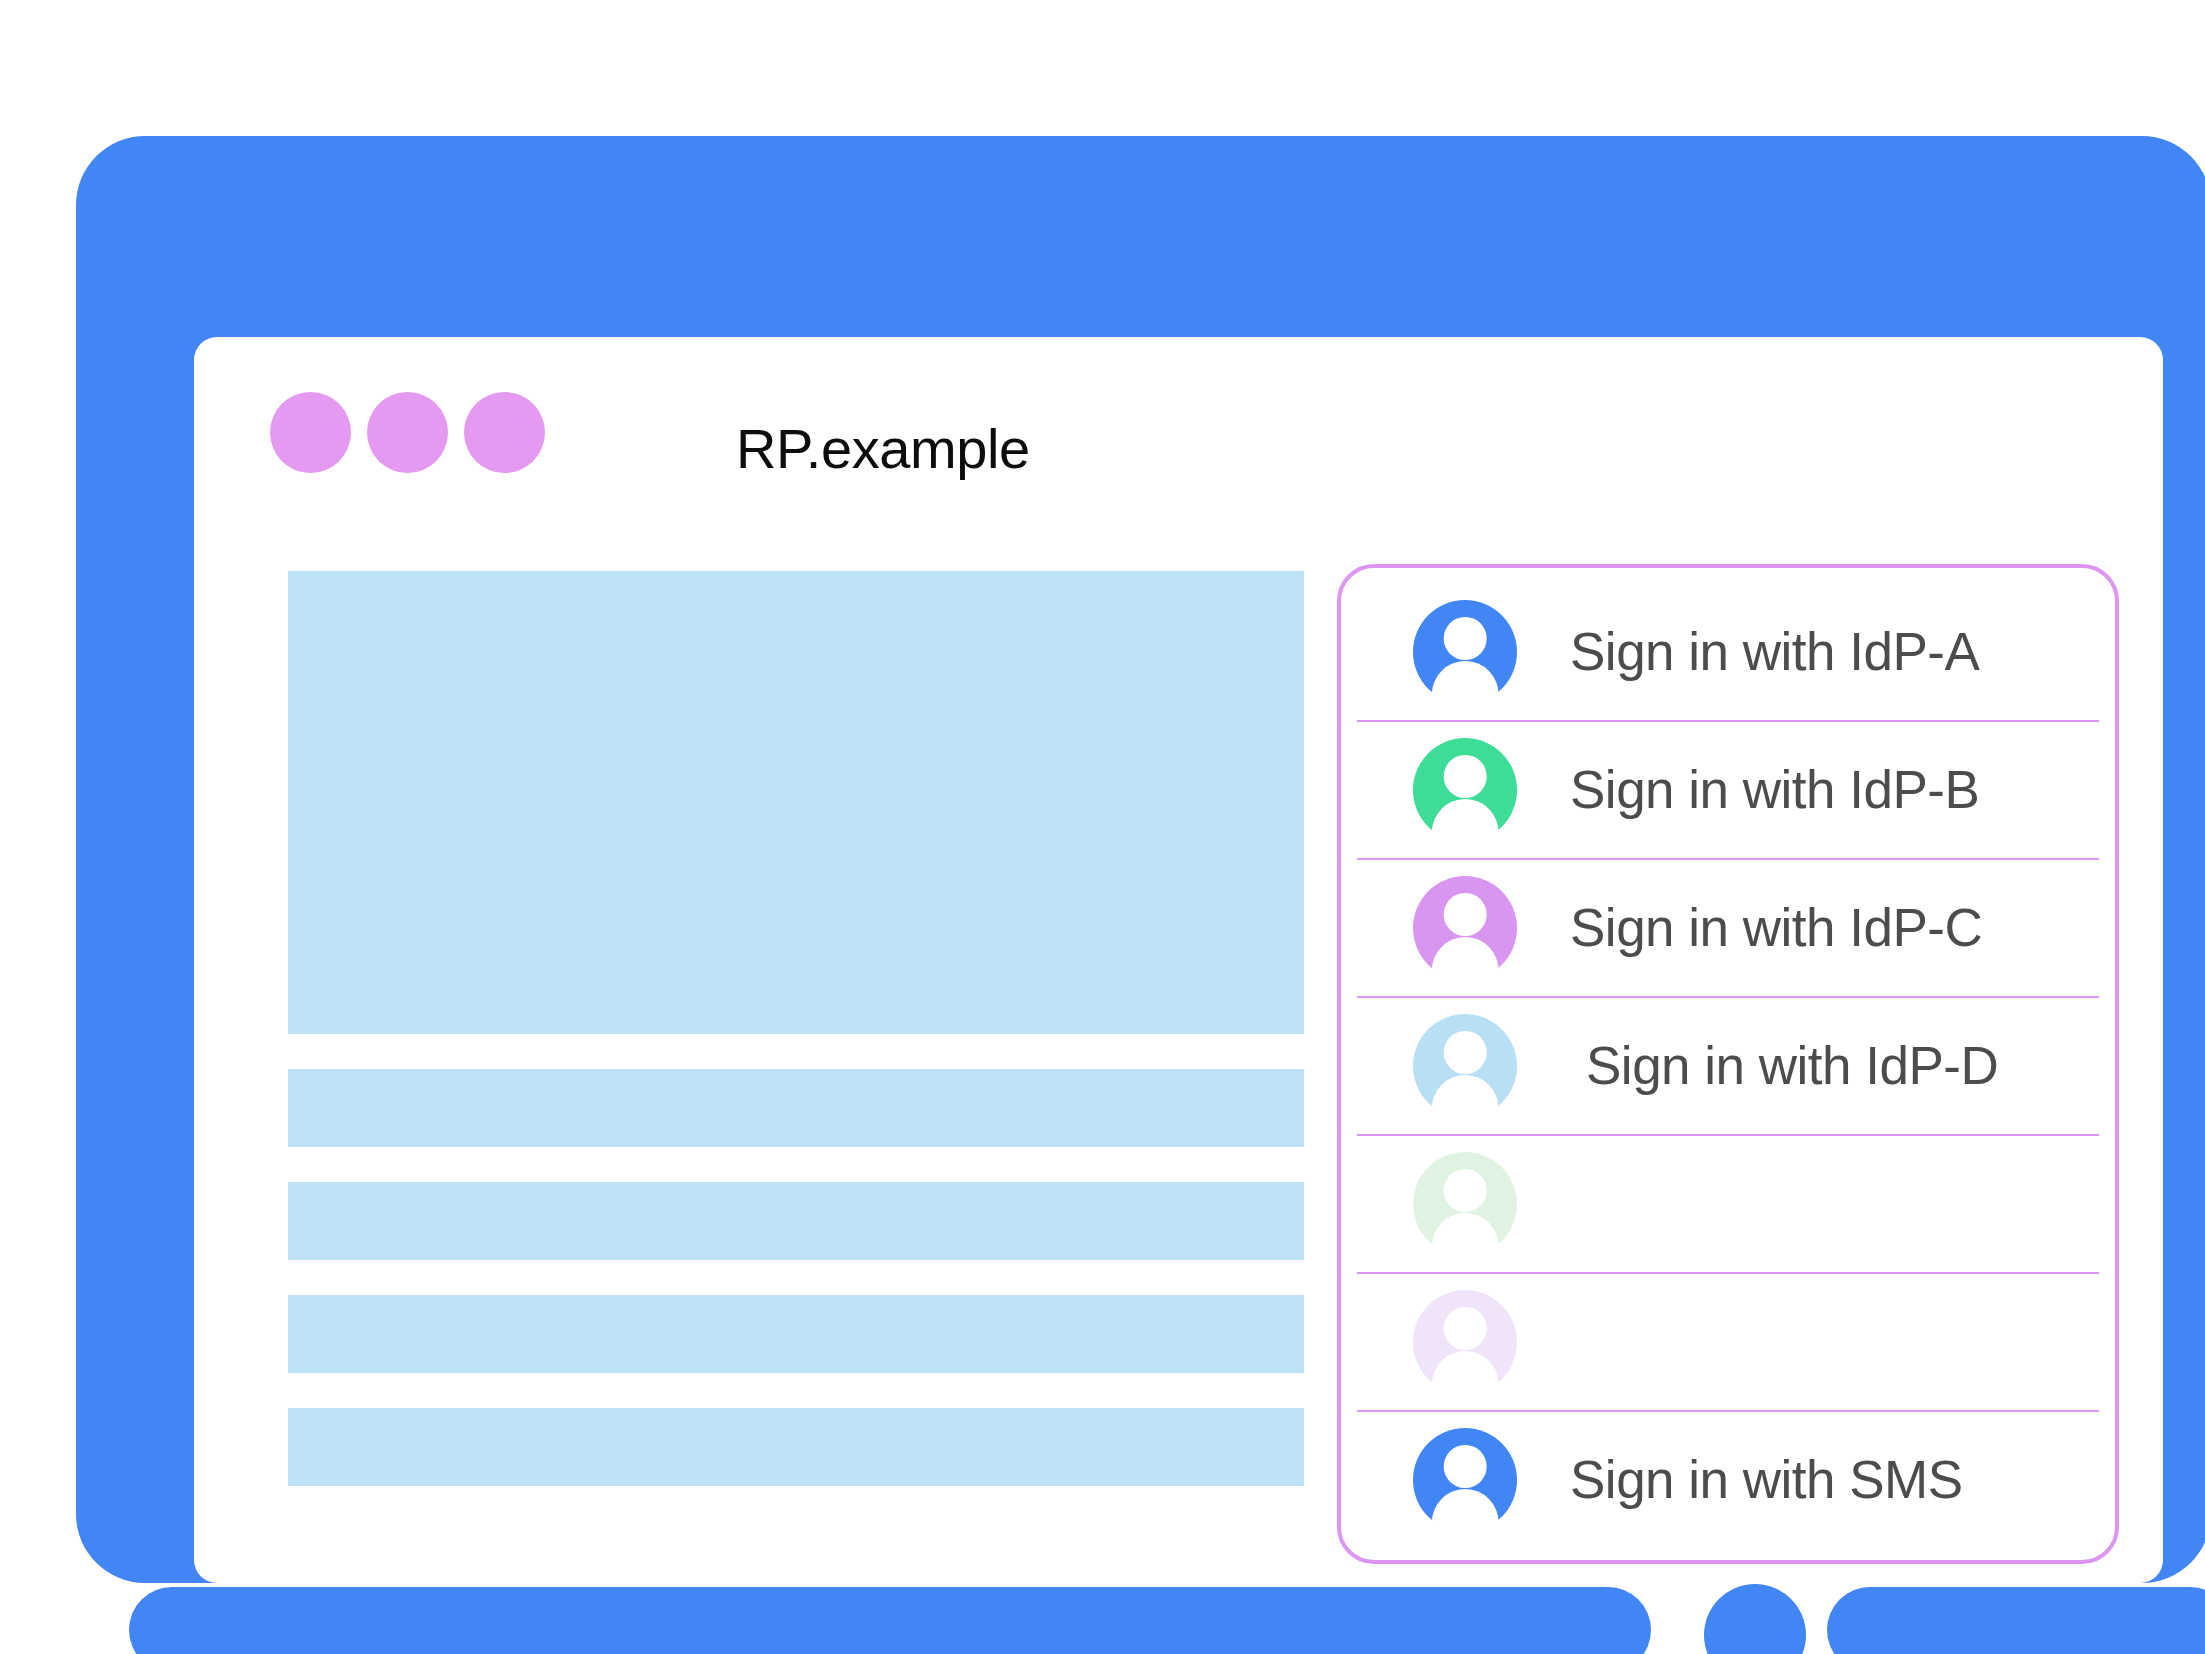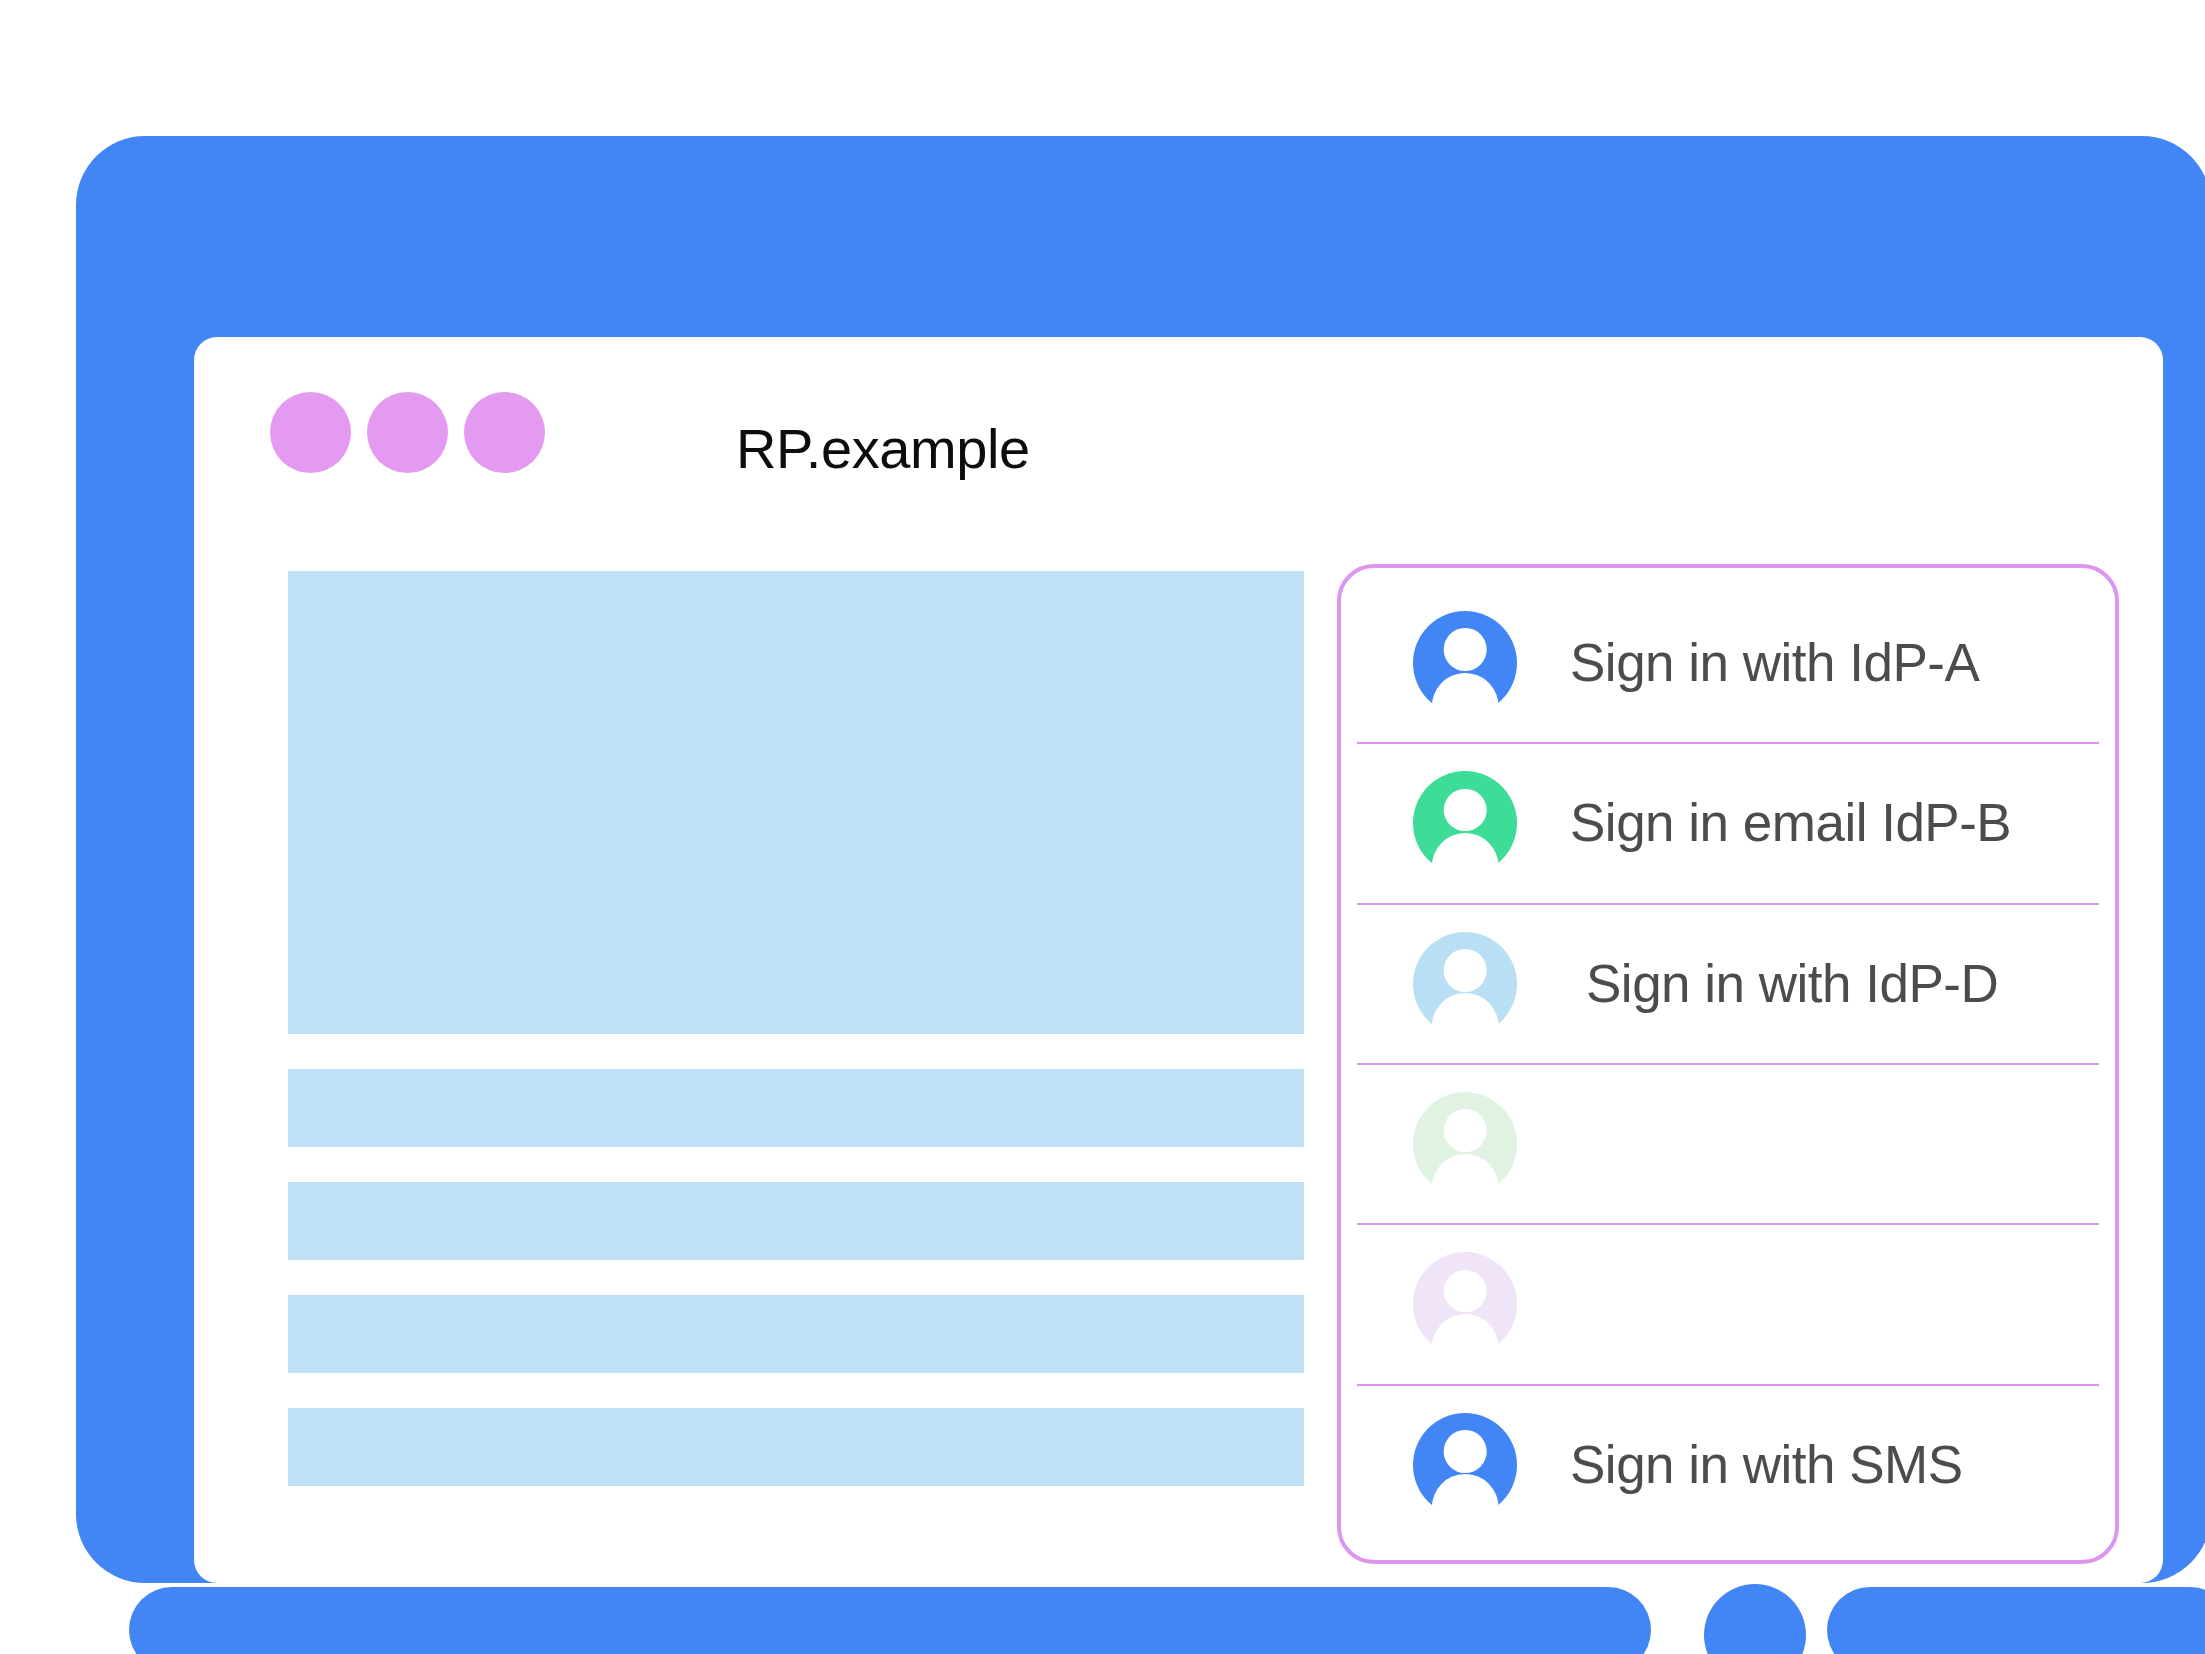--- a/index.html
+++ b/index.html
@@ -211,21 +211,28 @@
                 <div class="head"></div>
                 <div class="body"></div>
               </div>
               <span class="signin-label" style="color: rgb(76, 76, 76);">Sign in with IdP-A</span>
             </div>
             <div class="signin-row" style="border-bottom-color: rgb(221, 150, 239);">
               <div class="avatar" style="background: rgb(61, 220, 151);">
                 <div class="head"></div>
                 <div class="body"></div>
               </div>
-              <span class="signin-label" style="color: rgb(76, 76, 76);">Sign in email IdP-B</span>
+              <span class="signin-label" style="color: rgb(76, 76, 76);">Sign in with IdP-B</span>
+            </div>
+            <div class="signin-row" style="border-bottom-color: rgb(221, 150, 239);">
+              <div class="avatar" style="background: rgb(216, 150, 240);">
+                <div class="head"></div>
+                <div class="body"></div>
+              </div>
+              <span class="signin-label" style="color: rgb(76, 76, 76);">Sign in with IdP-C</span>
             </div>
             <div class="signin-row" style="border-bottom-color: rgb(221, 150, 239); gap: 16px;">
               <div class="avatar" style="background: rgb(185, 223, 245);">
                 <div class="head"></div>
                 <div class="body"></div>
               </div>
               <span class="signin-label" style="color: rgb(76, 76, 76);">Sign in with IdP-D</span>
             </div>
             <div class="signin-row" style="border-bottom-color: rgb(221, 150, 239);">
               <div class="avatar" style="background: rgb(224, 243, 227);">

